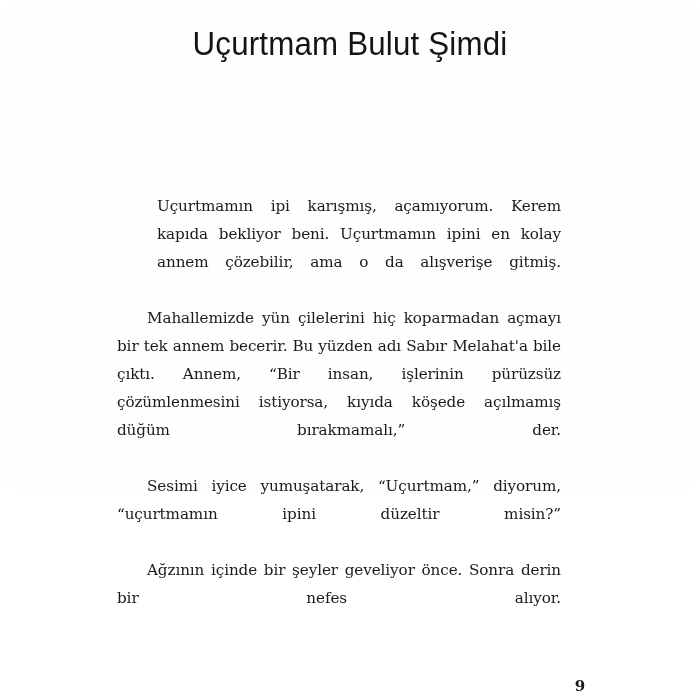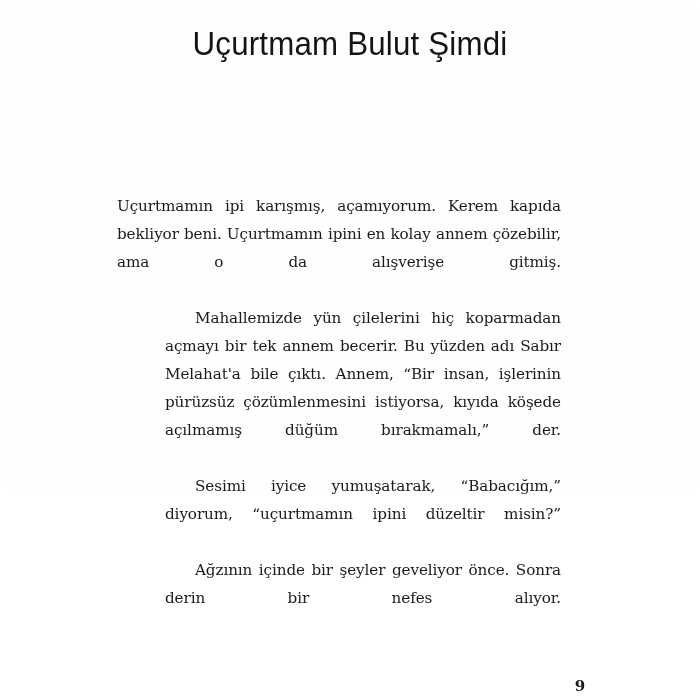--- a/index.html
+++ b/index.html
@@ -60,25 +60,25 @@
     text-align: justify;
     text-justify: inter-word;
     color: #1a1a1a;
     letter-spacing: -0.1px;
     word-spacing: 0.2px;
     hyphens: none;
   }
 
   .paragraph.indented {
     text-indent: 30px;
-    margin-left: 48px;
   }
 
   .paragraph.flush {
     text-indent: 0;
+    margin-left: 40px;
   }
 
   
   .paragraph::after {
     content: "";
     display: inline-block;
     width: 100%;
   }
 
   
@@ -98,20 +98,20 @@
 </head>
 <body>
 
 <div class="page">
 
   <h1 class="chapter-title">Uçurtmam Bulut Şimdi</h1>
 
   <div class="body-text">
     <p class="paragraph flush">Uçurtmamın ipi karışmış, açamıyorum. Kerem kapıda bekliyor beni. Uçurtmamın ipini en kolay annem çözebilir, ama o da alışverişe gitmiş.</p>
     <p class="paragraph indented">Mahallemizde yün çilelerini hiç koparmadan açmayı bir tek annem becerir. Bu yüzden adı Sabır Melahat'a bile çıktı. Annem, “Bir insan, işlerinin pürüzsüz çözümlenmesini istiyorsa, kıyıda köşede açılmamış düğüm bırakmamalı,” der.</p>
-    <p class="paragraph indented">Sesimi iyice yumuşatarak, “Babacığım,” diyorum, “uçurtmamın ipini düzeltir misin?”</p>
+    <p class="paragraph indented">Sesimi iyice yumuşatarak, “Uçurtmam,” diyorum, “uçurtmamın ipini düzeltir misin?”</p>
     <p class="paragraph indented">Ağzının içinde bir şeyler geveliyor önce. Sonra derin bir nefes alıyor.</p>
 
   </div>
 
   <div class="page-number">9</div>
 
 </div>
 
 </body></html>

